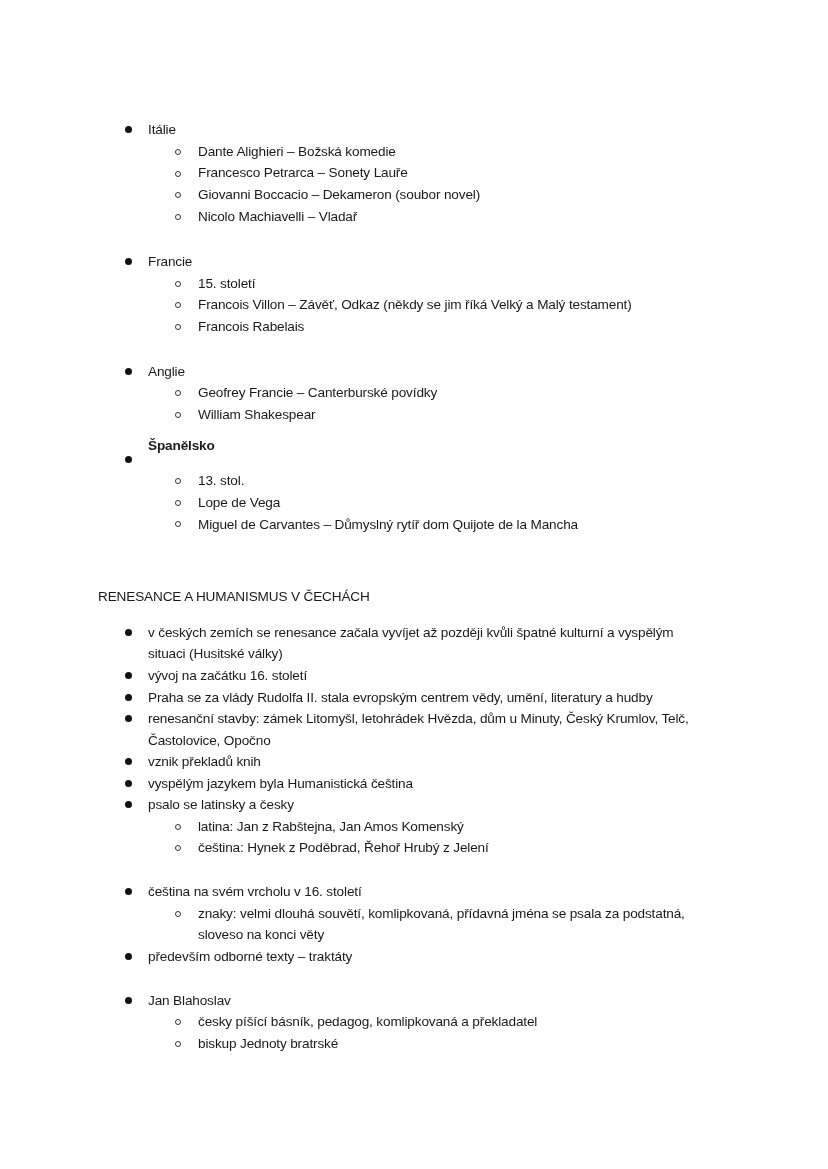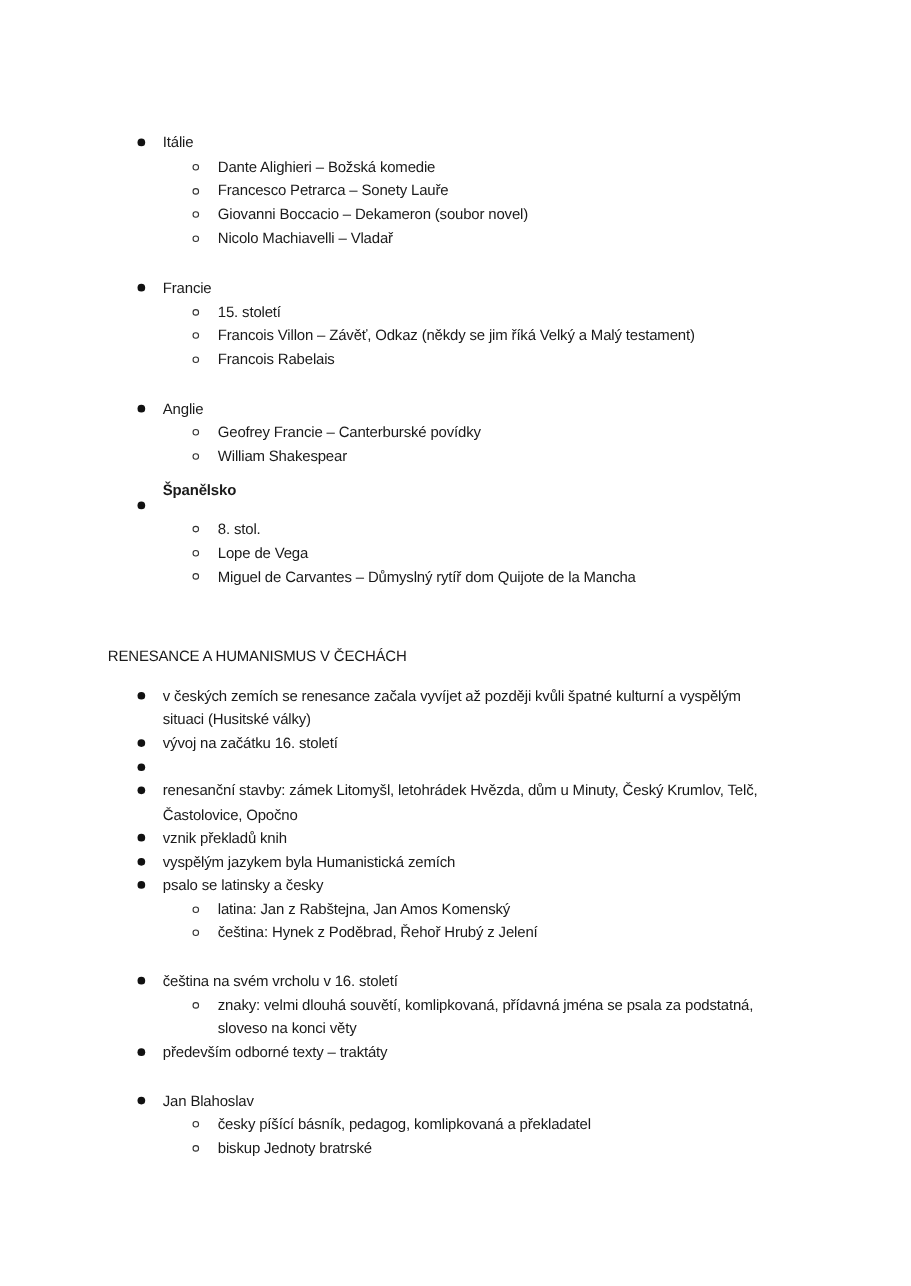--- a/index.html
+++ b/index.html
@@ -78,46 +78,47 @@
   <span class="bullet" style="left:125px; top:368px;"></span>
   <div class="line lvl1" style="top:361px;">Anglie</div>
   <span class="sub-bullet" style="left:175px; top:390px;"></span>
   <div class="line lvl2" style="top:382px;">Geofrey Francie – Canterburské povídky</div>
   <span class="sub-bullet" style="left:175px; top:412px;"></span>
   <div class="line lvl2" style="top:404px;">William Shakespear</div>
 
   <span class="bullet" style="left:125px; top:456px;"></span>
   <div class="line lvl1" style="top:435px;font-weight:bold;">Španělsko</div>
   <span class="sub-bullet" style="left:175px; top:478px;"></span>
-  <div class="line lvl2" style="top:470px;">8. stol.</div>
+  <div class="line lvl2" style="top:470px;">13. stol.</div>
   <span class="sub-bullet" style="left:175px; top:500px;"></span>
   <div class="line lvl2" style="top:492px;">Lope de Vega</div>
   <span class="sub-bullet" style="left:175px; top:521px;"></span>
   <div class="line lvl2" style="top:514px;">Miguel de Carvantes – Důmyslný rytíř dom Quijote de la Mancha</div>
 
   <div class="line heading" style="top:586px;">RENESANCE A HUMANISMUS V ČECHÁCH</div>
 
   <span class="bullet" style="left:125px; top:629px;"></span>
   <div class="line lvl1" style="top:622px;">v českých zemích se renesance začala vyvíjet až později kvůli špatné kulturní a vyspělým</div>
   <div class="line lvl1" style="top:643px;">situaci (Husitské války)</div>
 
   <span class="bullet" style="left:125px; top:672px;"></span>
   <div class="line lvl1" style="top:665px;">vývoj na začátku 16. století</div>
 
   <span class="bullet" style="left:125px; top:694px;"></span>
+  <div class="line lvl1" style="top:687px;">Praha se za vlády Rudolfa II. stala evropským centrem vědy, umění, literatury a hudby</div>
 
   <span class="bullet" style="left:125px; top:715px;"></span>
   <div class="line lvl1" style="top:708px;">renesanční stavby: zámek Litomyšl, letohrádek Hvězda, dům u Minuty, Český Krumlov, Telč,</div>
   <div class="line lvl1" style="top:730px;">Častolovice, Opočno</div>
 
   <span class="bullet" style="left:125px; top:758px;"></span>
   <div class="line lvl1" style="top:751px;">vznik překladů knih</div>
 
   <span class="bullet" style="left:125px; top:780px;"></span>
-  <div class="line lvl1" style="top:773px;">vyspělým jazykem byla Humanistická zemích</div>
+  <div class="line lvl1" style="top:773px;">vyspělým jazykem byla Humanistická čeština</div>
 
   <span class="bullet" style="left:125px; top:801px;"></span>
   <div class="line lvl1" style="top:794px;">psalo se latinsky a česky</div>
   <span class="sub-bullet" style="left:175px; top:824px;"></span>
   <div class="line lvl2" style="top:816px;text-align:center;">latina: Jan z Rabštejna, Jan Amos Komenský</div>
   <span class="sub-bullet" style="left:175px; top:845px;"></span>
   <div class="line lvl2" style="top:837px;">čeština: Hynek z Poděbrad, Řehoř Hrubý z Jelení</div>
 
   <span class="bullet" style="left:125px; top:888px;"></span>
   <div class="line lvl1" style="top:881px;">čeština na svém vrcholu v 16. století</div>

